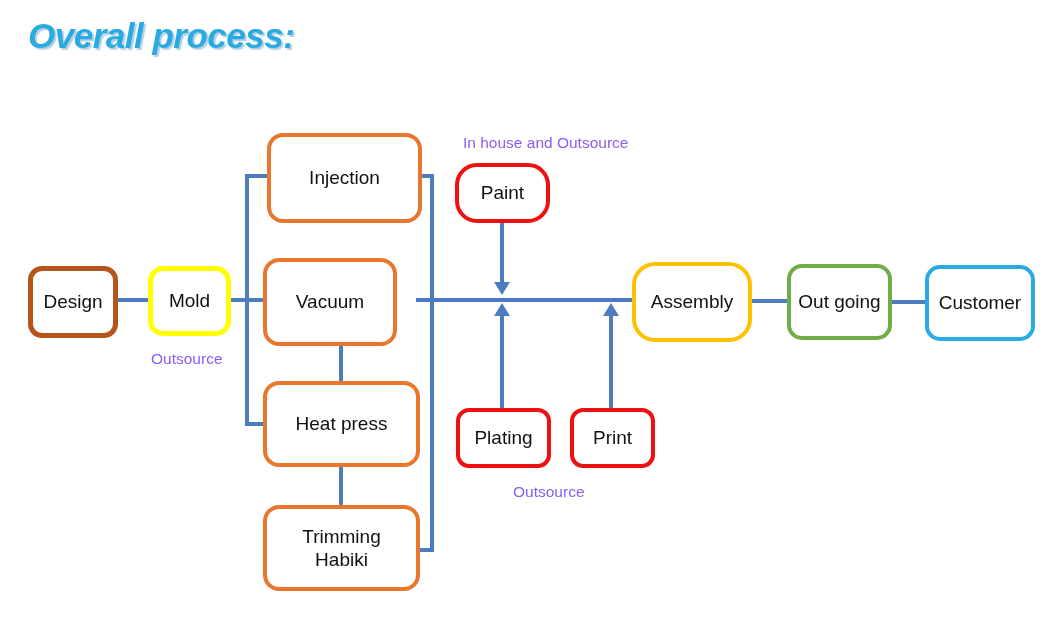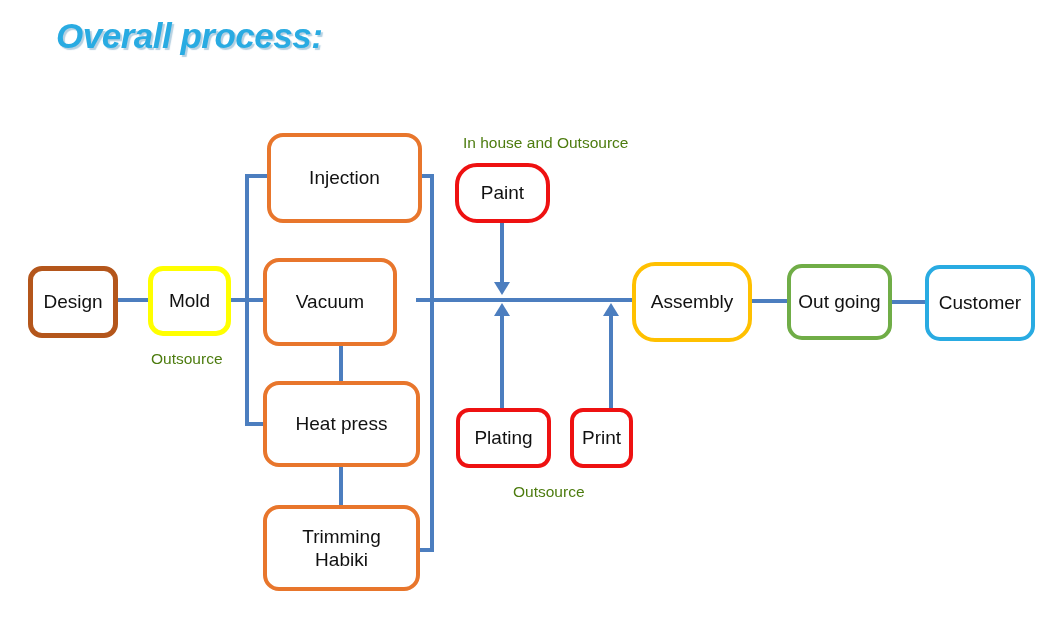--- a/index.html
+++ b/index.html
@@ -22,21 +22,20 @@
     position: absolute;
     left: 28px;
     top: 16px;
     font-size: 35px;
     font-weight: bold;
     font-style: italic;
     letter-spacing: -0.5px;
     color: #29ABE2;
     text-shadow: 2px 2px 1px rgba(120,170,200,0.55);
     white-space: nowrap;
-    margin-left: 28px;
   }
   
   .node {
     position: absolute;
     box-sizing: border-box;
     background: #ffffff;
     border-style: solid;
     display: flex;
     align-items: center;
     justify-content: center;
@@ -70,21 +69,21 @@
   }
   .arrow-up {
     border-left: 8px solid transparent;
     border-right: 8px solid transparent;
     border-bottom: 13px solid #4C7EBF;
   }
   
   .caption {
     position: absolute;
     font-size: 15.5px;
-    color: #4d7c0f;
+    color: #8b5cf6;
     white-space: nowrap;
     z-index: 5;
   }
 </style>
 </head>
 <body>
 
 <div id="slide">
 
   <div id="page-title">Overall process:</div>
@@ -147,21 +146,21 @@
   </div>
 
   <div class="node" style="left:455px; top:163px; width:95px; height:60px; border-width:4.5px; border-color:#EE1111; border-radius:22px; font-size:19px;">
     <span class="label">Paint</span>
   </div>
 
   <div class="node" style="left:456px; top:408px; width:95px; height:60px; border-width:4.5px; border-color:#EE1111; border-radius:13px; font-size:19px;">
     <span class="label">Plating</span>
   </div>
 
-  <div class="node" style="left:570px; top:408px; width:63px; height:60px; border-width:4.5px; border-color:#EE1111; border-radius:13px; font-size:19px;">
+  <div class="node" style="left:570px; top:408px; width:85px; height:60px; border-width:4.5px; border-color:#EE1111; border-radius:13px; font-size:19px;">
     <span class="label">Print</span>
   </div>
 
   <div class="node" style="left:632px; top:262px; width:120px; height:80px; border-width:4.5px; border-color:#FFC000; border-radius:23px; font-size:19px;">
     <span class="label">Assembly</span>
   </div>
 
   <div class="node" style="left:787px; top:264px; width:105px; height:76px; border-width:4.5px; border-color:#70AD47; border-radius:15px; font-size:19px;">
     <span class="label">Out going</span>
   </div>

